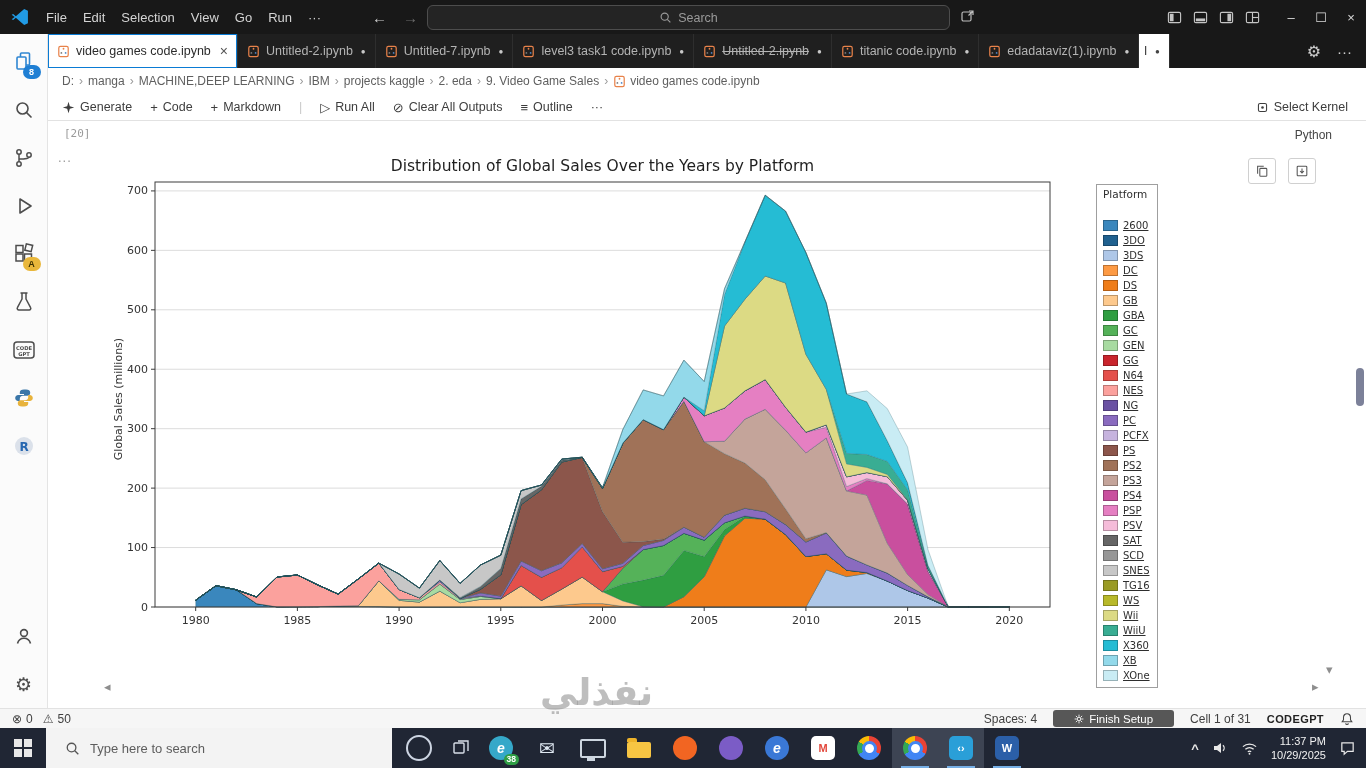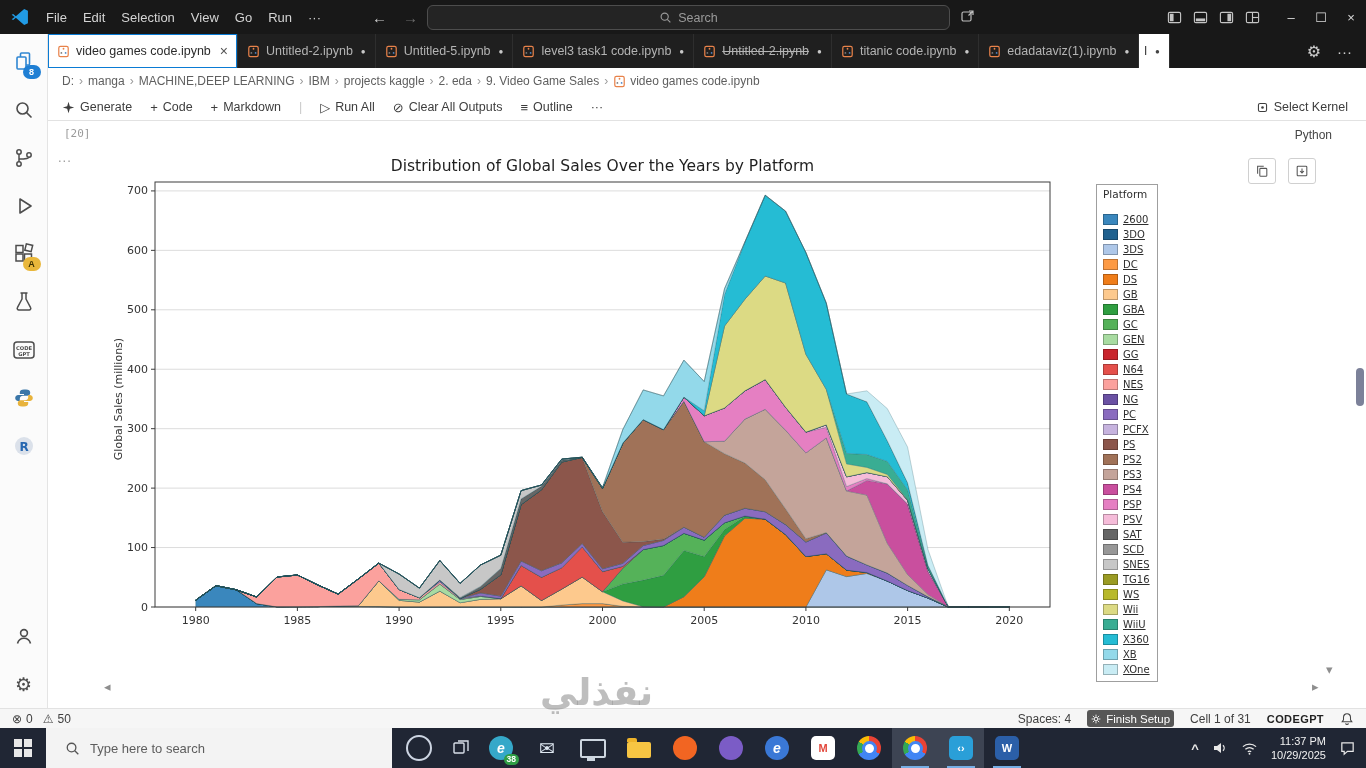--- a/index.html
+++ b/index.html
@@ -73,36 +73,36 @@
   .chart-title{position:absolute;left:155px;top:157px;width:895px;text-align:center;z-index:3;
                font:500 15.5px "DejaVu Sans",sans-serif;color:#1f1f1f;}
   .chart-xlabel{position:absolute;left:155px;top:632px;width:895px;text-align:center;z-index:3;
                 font:11px "DejaVu Sans",sans-serif;color:#333;}
   .chart-ylabel{position:absolute;left:20px;top:391px;width:200px;height:16px;text-align:center;z-index:3;
                 font:11px "DejaVu Sans",sans-serif;color:#333;transform:rotate(-90deg);}
   #chart-svg{position:absolute;left:100px;top:142px;z-index:2;}
   .tick{font:11px "DejaVu Sans",sans-serif;fill:#333;}
   .legend{position:absolute;left:1096px;top:184px;background:#fff;border:1px solid #9f9f9f;
           padding:3px 7px 4px 6px;z-index:3;}
-  .lg-title{font:10.5px "DejaVu Sans",sans-serif;color:#2e2e2e;margin-bottom:12px;}
+  .lg-title{font:10.5px "DejaVu Sans",sans-serif;color:#2e2e2e;margin-bottom:18px;}
   .lg-row{display:flex;align-items:center;gap:5px;height:15px;}
   .sw{width:13px;height:9px;border:1px solid rgba(0,0,0,0.25);flex:none;}
   .lb{font:10px "DejaVu Sans",sans-serif;color:#2e2e2e;text-decoration:underline;}
   .out-btn{position:absolute;width:26px;height:24px;background:#fff;border:1px solid #d0d0d0;border-radius:3px;
            display:flex;align-items:center;justify-content:center;z-index:4;}
   .vthumb{position:absolute;right:2px;top:368px;width:8px;height:38px;background:#7c8199;border-radius:4px;z-index:4;}
   .scroll-glyph{position:absolute;color:#8e8e8e;font-size:13px;z-index:4;}
 
   
   .statusbar{position:absolute;left:0;top:708px;width:1366px;height:20px;background:#f6f6f6;border-top:1px solid #e2e2e2;
              display:flex;align-items:center;font-size:12px;color:#3f3f3f;padding:0 12px;box-sizing:border-box;z-index:7;}
   .sb-left{display:flex;gap:10px;align-items:center;}
   .sb-group{display:flex;gap:4px;align-items:center;}
   .sb-right{margin-left:auto;display:flex;gap:16px;align-items:center;}
-  .sb-chip{background:#575757;color:#fff;padding:1px 4px;border-radius:3px;display:flex;gap:5px;align-items:center;font-size:11.5px;height:15px;}
+  .sb-chip{background:#575757;color:#fff;padding:1px 21px;border-radius:3px;display:flex;gap:5px;align-items:center;font-size:11.5px;height:15px;}
   .sb-brand{font-weight:bold;font-size:11px;letter-spacing:.4px;color:#222;}
 
   
   .taskbar{position:absolute;left:0;top:728px;width:1366px;height:40px;background:#202634;display:flex;align-items:center;z-index:8;}
   .start{width:46px;height:40px;display:flex;align-items:center;justify-content:center;}
   .winlogo{display:grid;grid-template-columns:8px 8px;grid-template-rows:8px 8px;gap:1.5px;}
   .winlogo span{background:#e8e8e8;}
   .tb-search{width:346px;height:40px;background:#f3f3f3;display:flex;align-items:center;gap:10px;padding-left:19px;
              color:#5d5d5d;font-size:13px;box-sizing:border-box;}
   .cortana{width:22px;height:22px;border-radius:50%;border:2px solid #cdd5e2;margin:0 12px 0 14px;flex:none;}
@@ -299,21 +299,21 @@
         </div>
         <div class="tab">
           <span class="tab-ic" style="display: flex;">
             <svg width="13" height="13" viewBox="0 0 16 16">
               <rect x="2.2" y="1.8" width="11.6" height="12.4" rx="2" fill="none" stroke="#e8824a" stroke-width="1.5"></rect>
               <circle cx="8" cy="4.6" r="1.1" fill="#e8824a"></circle>
               <circle cx="5.4" cy="9.8" r="1.1" fill="#7a7a7a"></circle>
               <circle cx="10.6" cy="9.8" r="1.1" fill="#4f87c5"></circle>
             </svg>
           </span>
-          <span class="tab-label">Untitled-5.ipynb</span>
+          <span class="tab-label">Untitled-7.ipynb</span>
           <span class="tab-dot">●</span>
         </div>
         <div class="tab">
           <span class="tab-ic" style="display: flex;">
             <svg width="13" height="13" viewBox="0 0 16 16">
               <rect x="2.2" y="1.8" width="11.6" height="12.4" rx="2" fill="none" stroke="#e8824a" stroke-width="1.5"></rect>
               <circle cx="8" cy="4.6" r="1.1" fill="#e8824a"></circle>
               <circle cx="5.4" cy="9.8" r="1.1" fill="#7a7a7a"></circle>
               <circle cx="10.6" cy="9.8" r="1.1" fill="#4f87c5"></circle>
             </svg>

